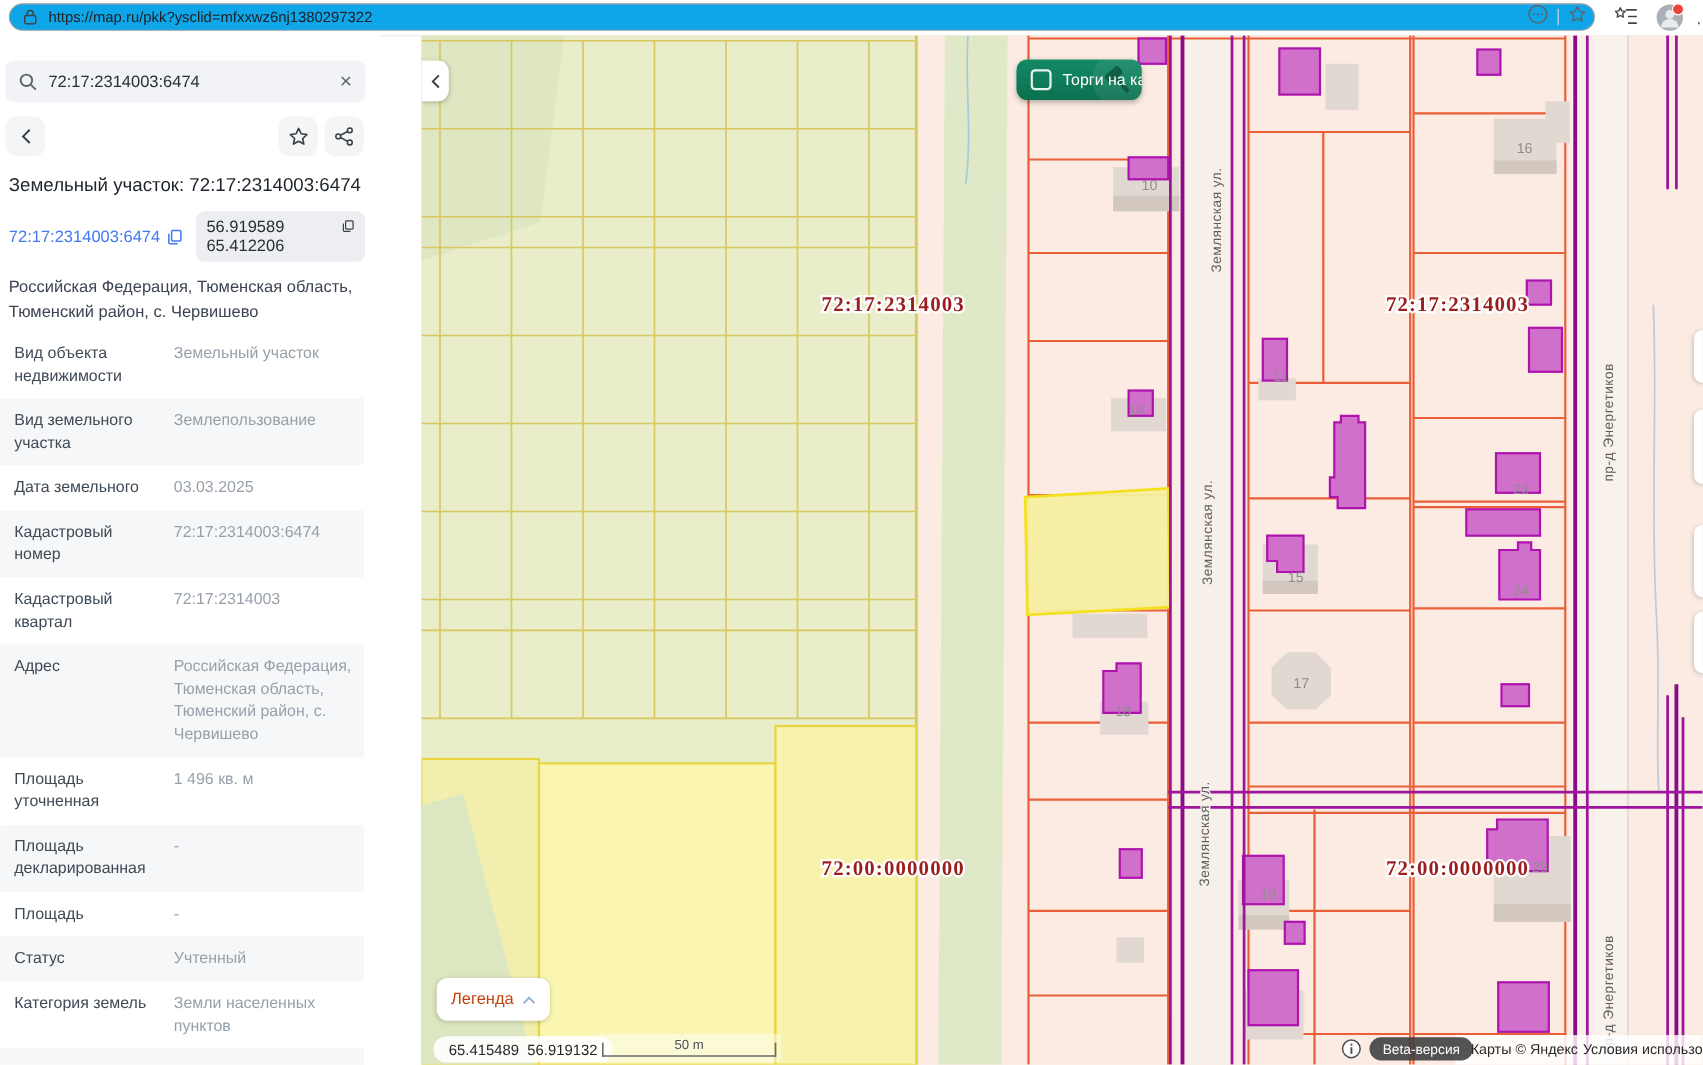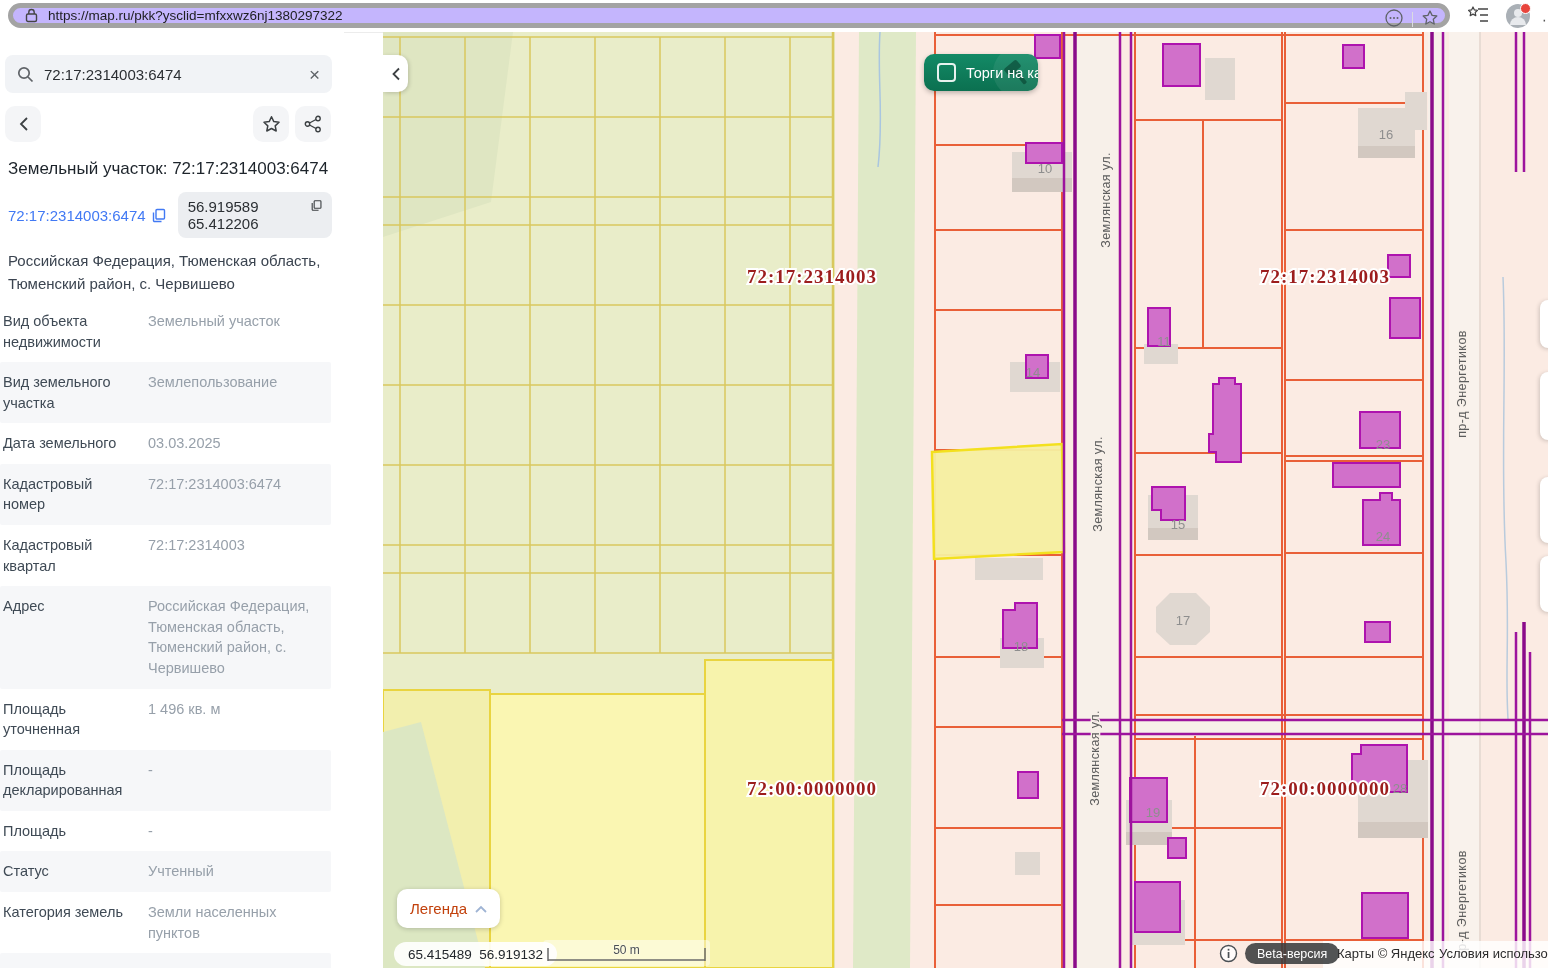--- a/index.html
+++ b/index.html
@@ -1,20 +1,20 @@
 <!DOCTYPE html>
 <html><head>
 <meta charset="utf-8">
 <style>
   html,body{margin:0;padding:0;width:1548px;height:968px;overflow:hidden;
     font-family:"Liberation Sans",sans-serif;background:#fff;}
   .chrome{position:absolute;left:0;top:0;width:1548px;height:32px;background:#fff;
     border-bottom:1px solid #ececec;}
-  .url-pill{position:absolute;left:8px;top:3px;width:1442px;height:25px;border:5px solid #a3a3a3;
-    border-radius:14px;background:#c4b5fd;display:flex;align-items:center;box-sizing:border-box;}
+  .url-pill{position:absolute;left:8px;top:3px;width:1442px;height:25px;border:1px solid #a3a3a3;
+    border-radius:14px;background:#0ea5e9;display:flex;align-items:center;box-sizing:border-box;}
   .lock{margin-left:12px;display:flex;}
   .url-text{margin-left:10px;font-size:13.5px;color:#202124;white-space:nowrap;}
   .pill-right{position:absolute;right:6px;top:0;height:23px;display:flex;align-items:center;gap:8px;}
   .vdiv{width:1px;height:15px;background:#dadce0;}
   .chrome-out{position:absolute;top:4px;display:flex;align-items:center;}
   .avatar{position:absolute;left:1506px;top:4px;width:24px;height:24px;border-radius:50%;background:#aab0b6;}
   .avatar .dot{position:absolute;right:-1px;top:-1px;width:9px;height:9px;border-radius:50%;
     background:#e8453c;border:1.5px solid #fff;}
   .overflow-cut{position:absolute;left:1542px;top:12px;color:#555;font-size:14px;}
 
@@ -34,21 +34,21 @@
   .ref-row{margin:13px 12px 0 8px;display:flex;align-items:center;gap:12px;}
   .cad-link{display:flex;align-items:center;gap:6px;color:#4179f4;font-size:15px;}
   .coord-pill{display:flex;gap:7px;background:#eceef1;border-radius:8px;
     padding:6px 10px;font-size:15px;color:#2b2f33;}
   .address{margin:12px 14px 0 8px;font-size:15px;color:#3b4450;line-height:1.5;}
   .tab-row{margin:20px 13px 0 0;position:relative;border-bottom:1px solid #e8eaee;padding:0 0 13px 10px;}
   .tab-label{font-size:15px;font-weight:bold;color:#1d242b;}
   .tab-underline{position:absolute;left:2px;bottom:-1px;width:104px;height:3px;background:#4a7df5;border-radius:2px;}
   .info-table{margin:6px 13px 0 0;}
   .info-row{display:grid;grid-template-columns:133px 1fr;column-gap:12px;
-    padding:10px 8px 10px 3px;font-size:14.5px;line-height:1.42;border-radius:2px;}
+    padding:10px 8px 10px 13px;font-size:14.5px;line-height:1.42;border-radius:2px;}
   .info-row.alt{background:#f6f7f9;}
   .info-label{color:#3f4a55;}
   .info-value{color:#97a0aa;}
 
   .map-area{position:absolute;left:383px;top:0;width:1165px;height:936px;overflow:hidden;background:#fbebe3;}
   .map-area svg.basemap{position:absolute;left:0;top:0;}
   .collapse-btn{position:absolute;left:0px;top:23px;width:25px;height:37px;background:#fff;
     border-radius:0 10px 10px 0;box-shadow:1px 1px 4px rgba(0,0,0,.18);display:flex;
     align-items:center;justify-content:center;color:#3c4043;z-index:4;}
   .torgi-btn{position:absolute;left:541px;top:22px;width:114px;height:37px;border-radius:10px;

